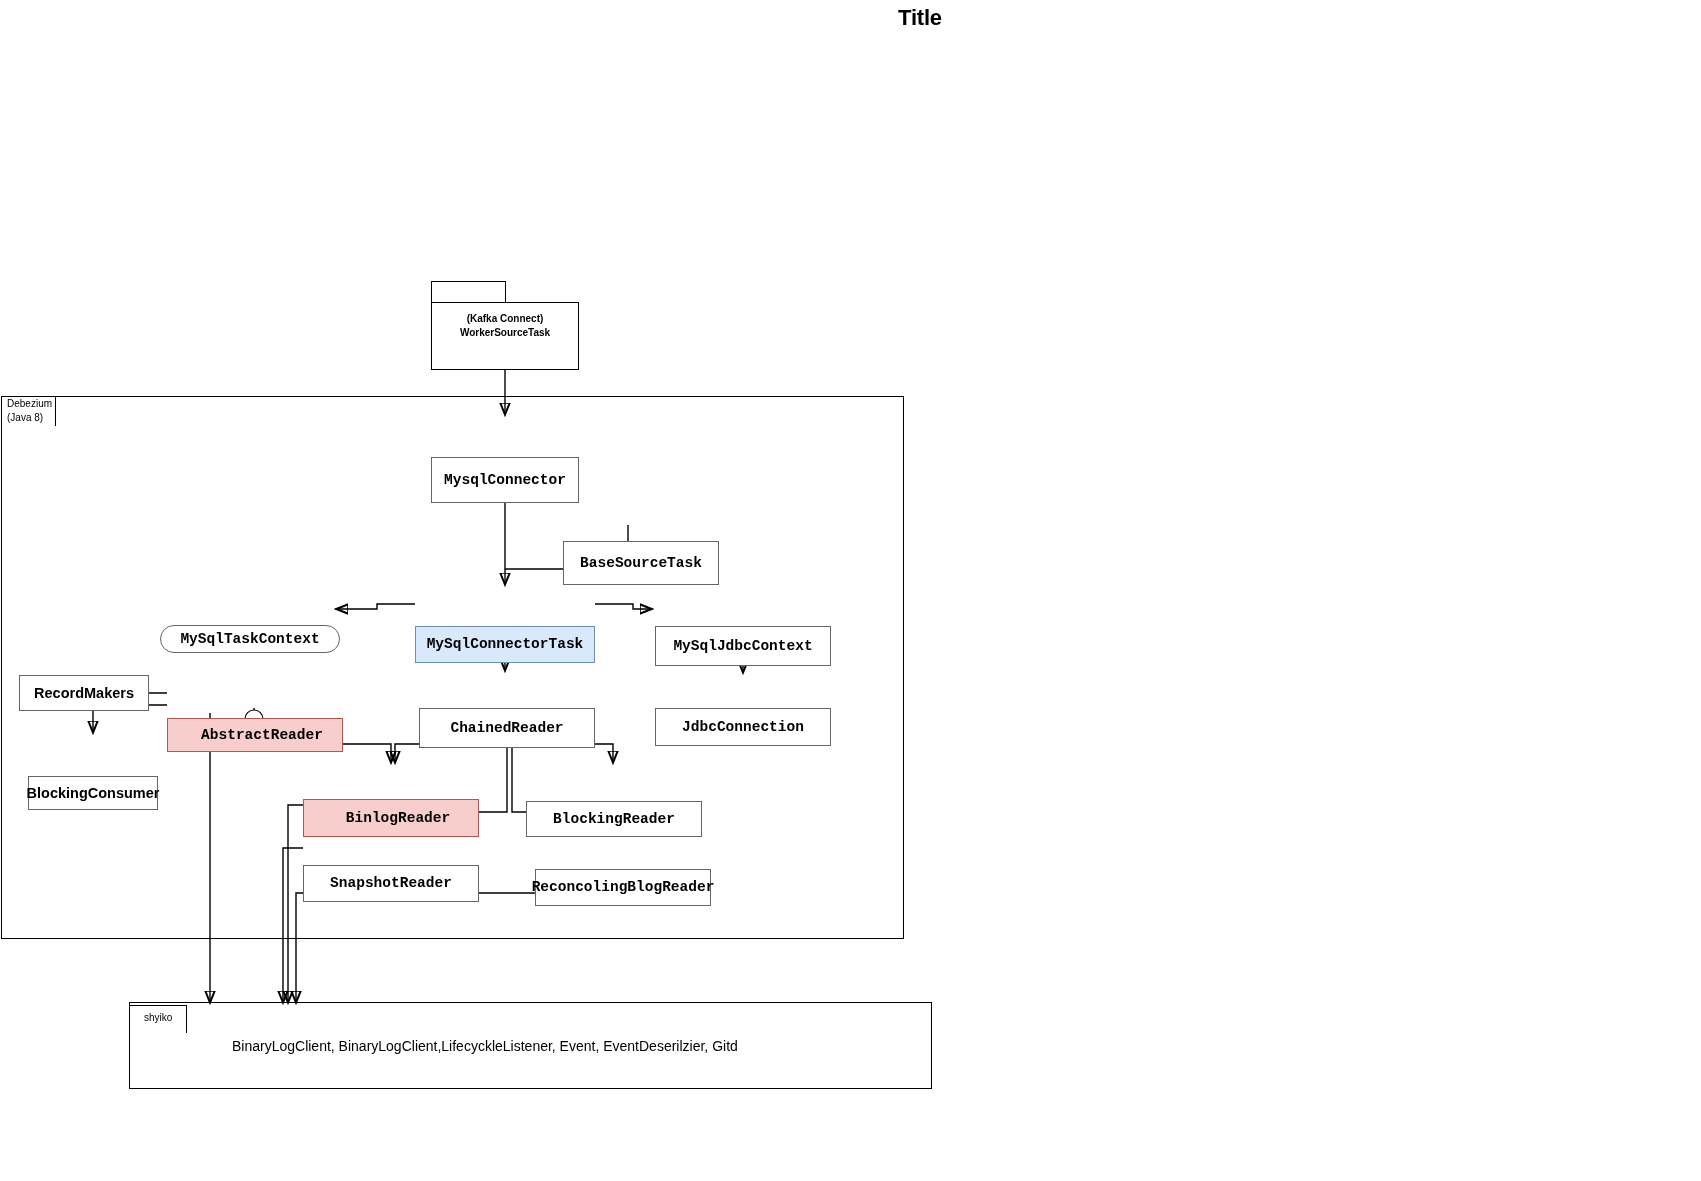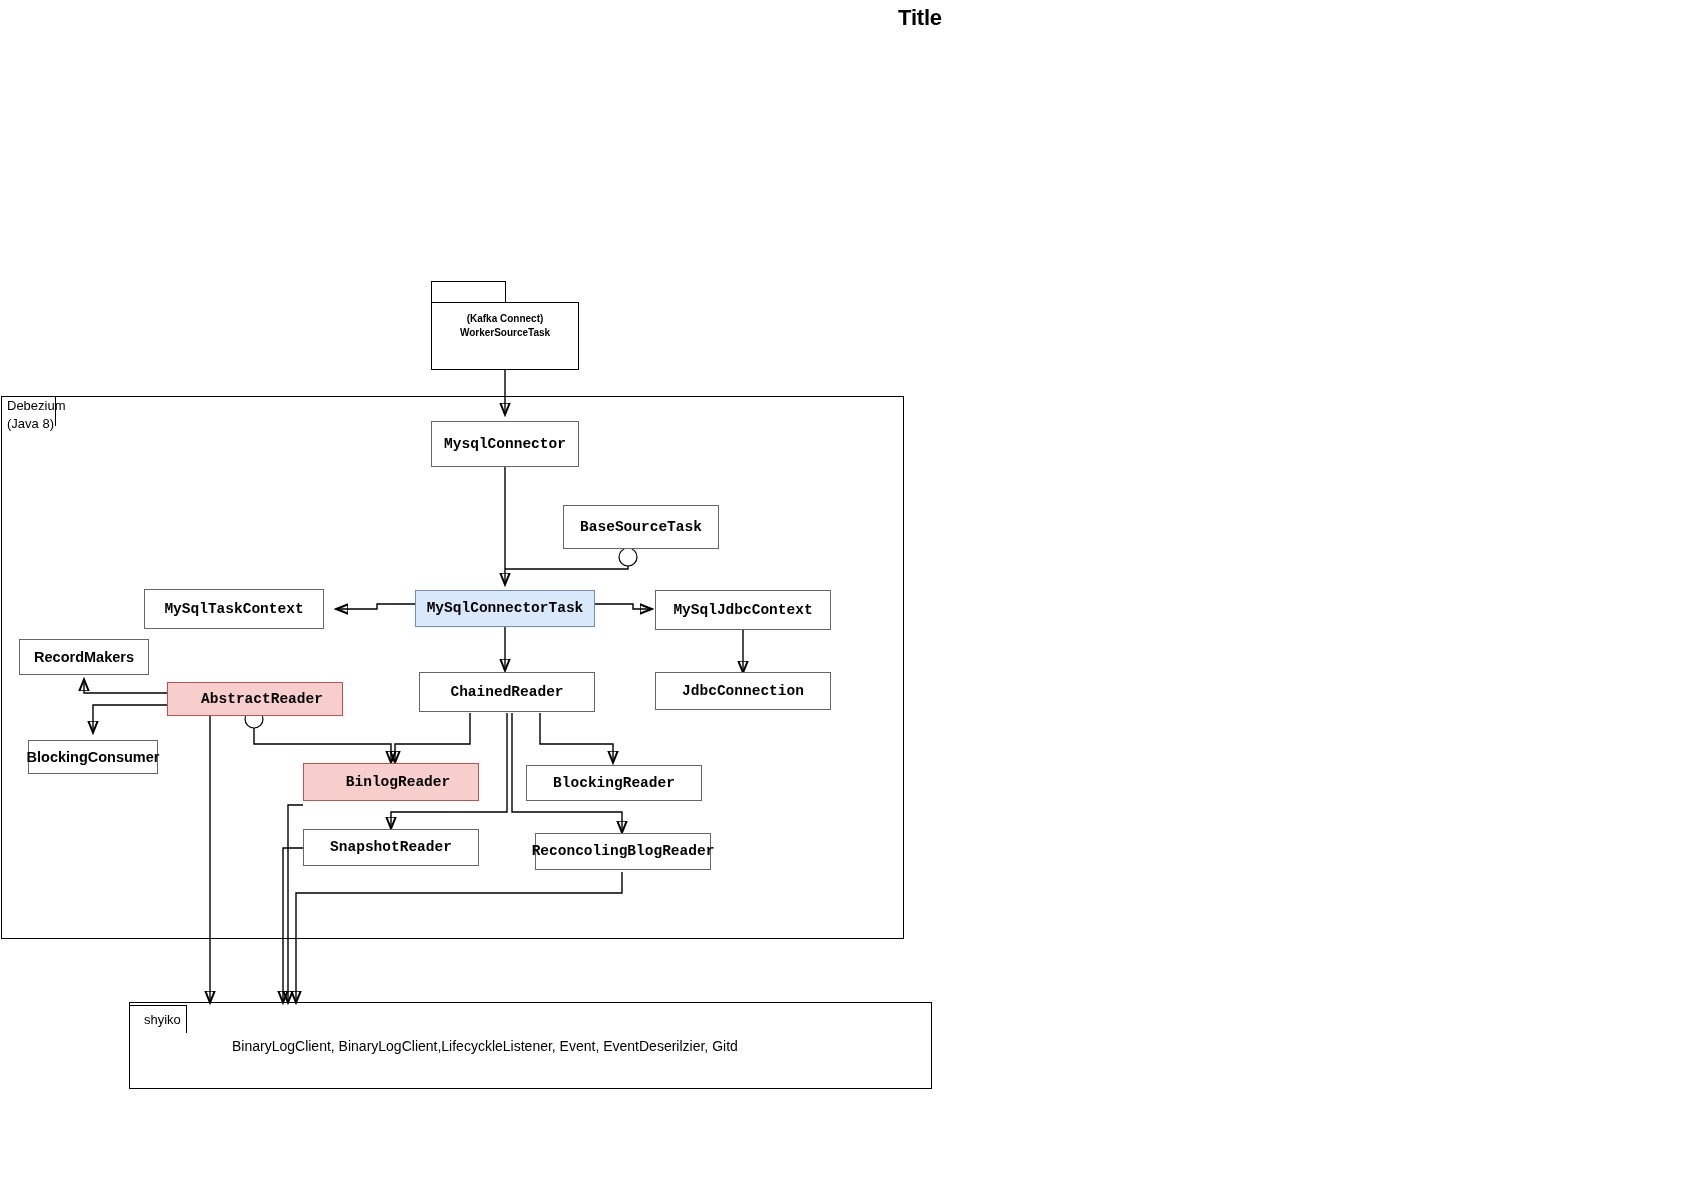--- a/index.html
+++ b/index.html
@@ -39,20 +39,21 @@
     display: flex;
     align-items: center;
     justify-content: center;
     text-align: center;
     font-family: "Liberation Mono", monospace;
     font-size: 14.5px;
     font-weight: bold;
     color: #000000;
     line-height: 1.25;
     white-space: pre-line;
+    margin-top: 36px;
   }
   .node.sans {
     font-family: "Liberation Sans", sans-serif;
     font-size: 14.5px;
     font-weight: bold;
   }
   .node.blue {
     background: #dae8fc;
     border-color: #6c8ebf;
   }
@@ -72,21 +73,21 @@
     position: absolute;
     box-sizing: border-box;
     border: 1.4px solid #000000;
     border-bottom: none;
     background: #ffffff;
   }
   .pkg-tab-label {
     position: absolute;
     box-sizing: border-box;
     font-family: "Liberation Sans", sans-serif;
-    font-size: 13px;
+    font-size: 10px;
     color: #000000;
     line-height: 1.35;
     white-space: pre-line;
     padding-left: 4px;
   }
   .pkg-content-text {
     position: absolute;
     font-family: "Liberation Sans", sans-serif;
     font-size: 14px;
     color: #000000;
@@ -188,21 +189,21 @@
     <polyline points="303,805 288,805 288,1002" marker-end="url(#arrow)"></polyline>
     <polyline points="303,848 283,848 283,1002" marker-end="url(#arrow)"></polyline>
 
     <polyline points="622,872 622,893 296,893 296,1002" marker-end="url(#arrow)"></polyline>
   </svg>
 
   <div class="node" style="left:431px; top:421px; width:148px; height:46px;">MysqlConnector</div>
 
   <div class="node" style="left:563px; top:505px; width:156px; height:44px;">BaseSourceTask</div>
 
-  <div class="node" style="left:144px; top:589px; width:180px; height:40px;">MySqlTaskContext</div>
+  <div class="node" style="left:160px; top:589px; width:180px; height:28px;border-radius:16px;">MySqlTaskContext</div>
 
   <div class="node blue" style="left:415px; top:590px; width:180px; height:37px;">MySqlConnectorTask</div>
 
   <div class="node" style="left:655px; top:590px; width:176px; height:40px;">MySqlJdbcContext</div>
 
   <div class="node sans" style="left:19px; top:639px; width:130px; height:36px;">RecordMakers</div>
 
   <div class="node pink" style="left:167px; top:682px; width:176px; height:34px;">AbstractReader</div>
 
   <div class="node" style="left:419px; top:672px; width:176px; height:40px;">ChainedReader</div>

